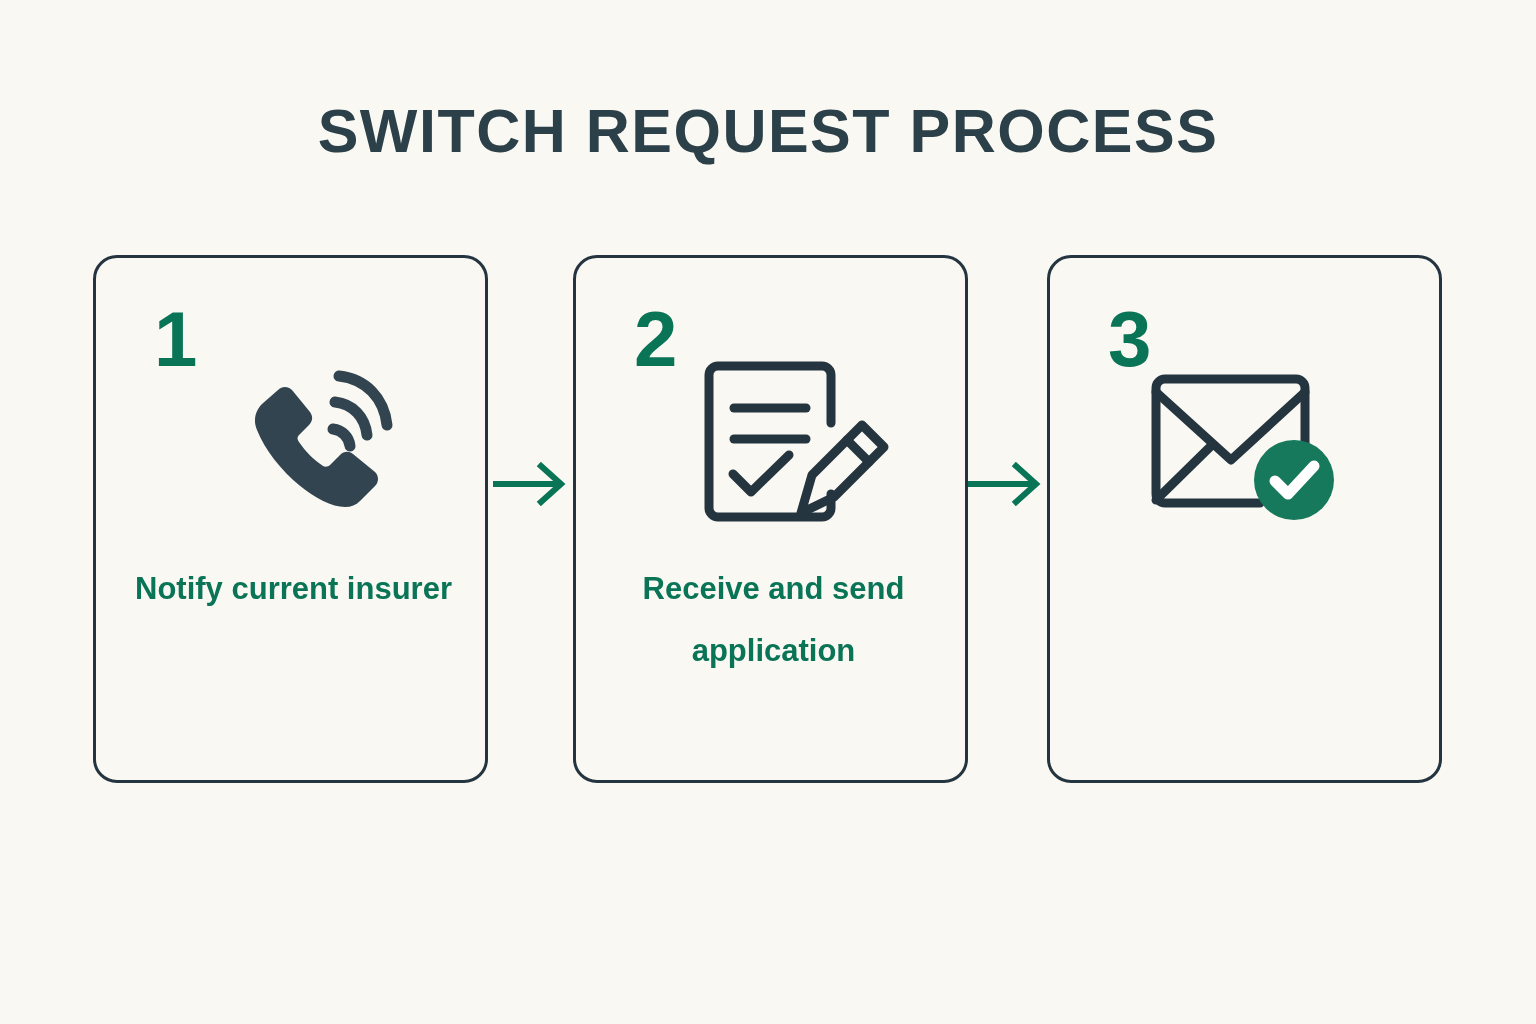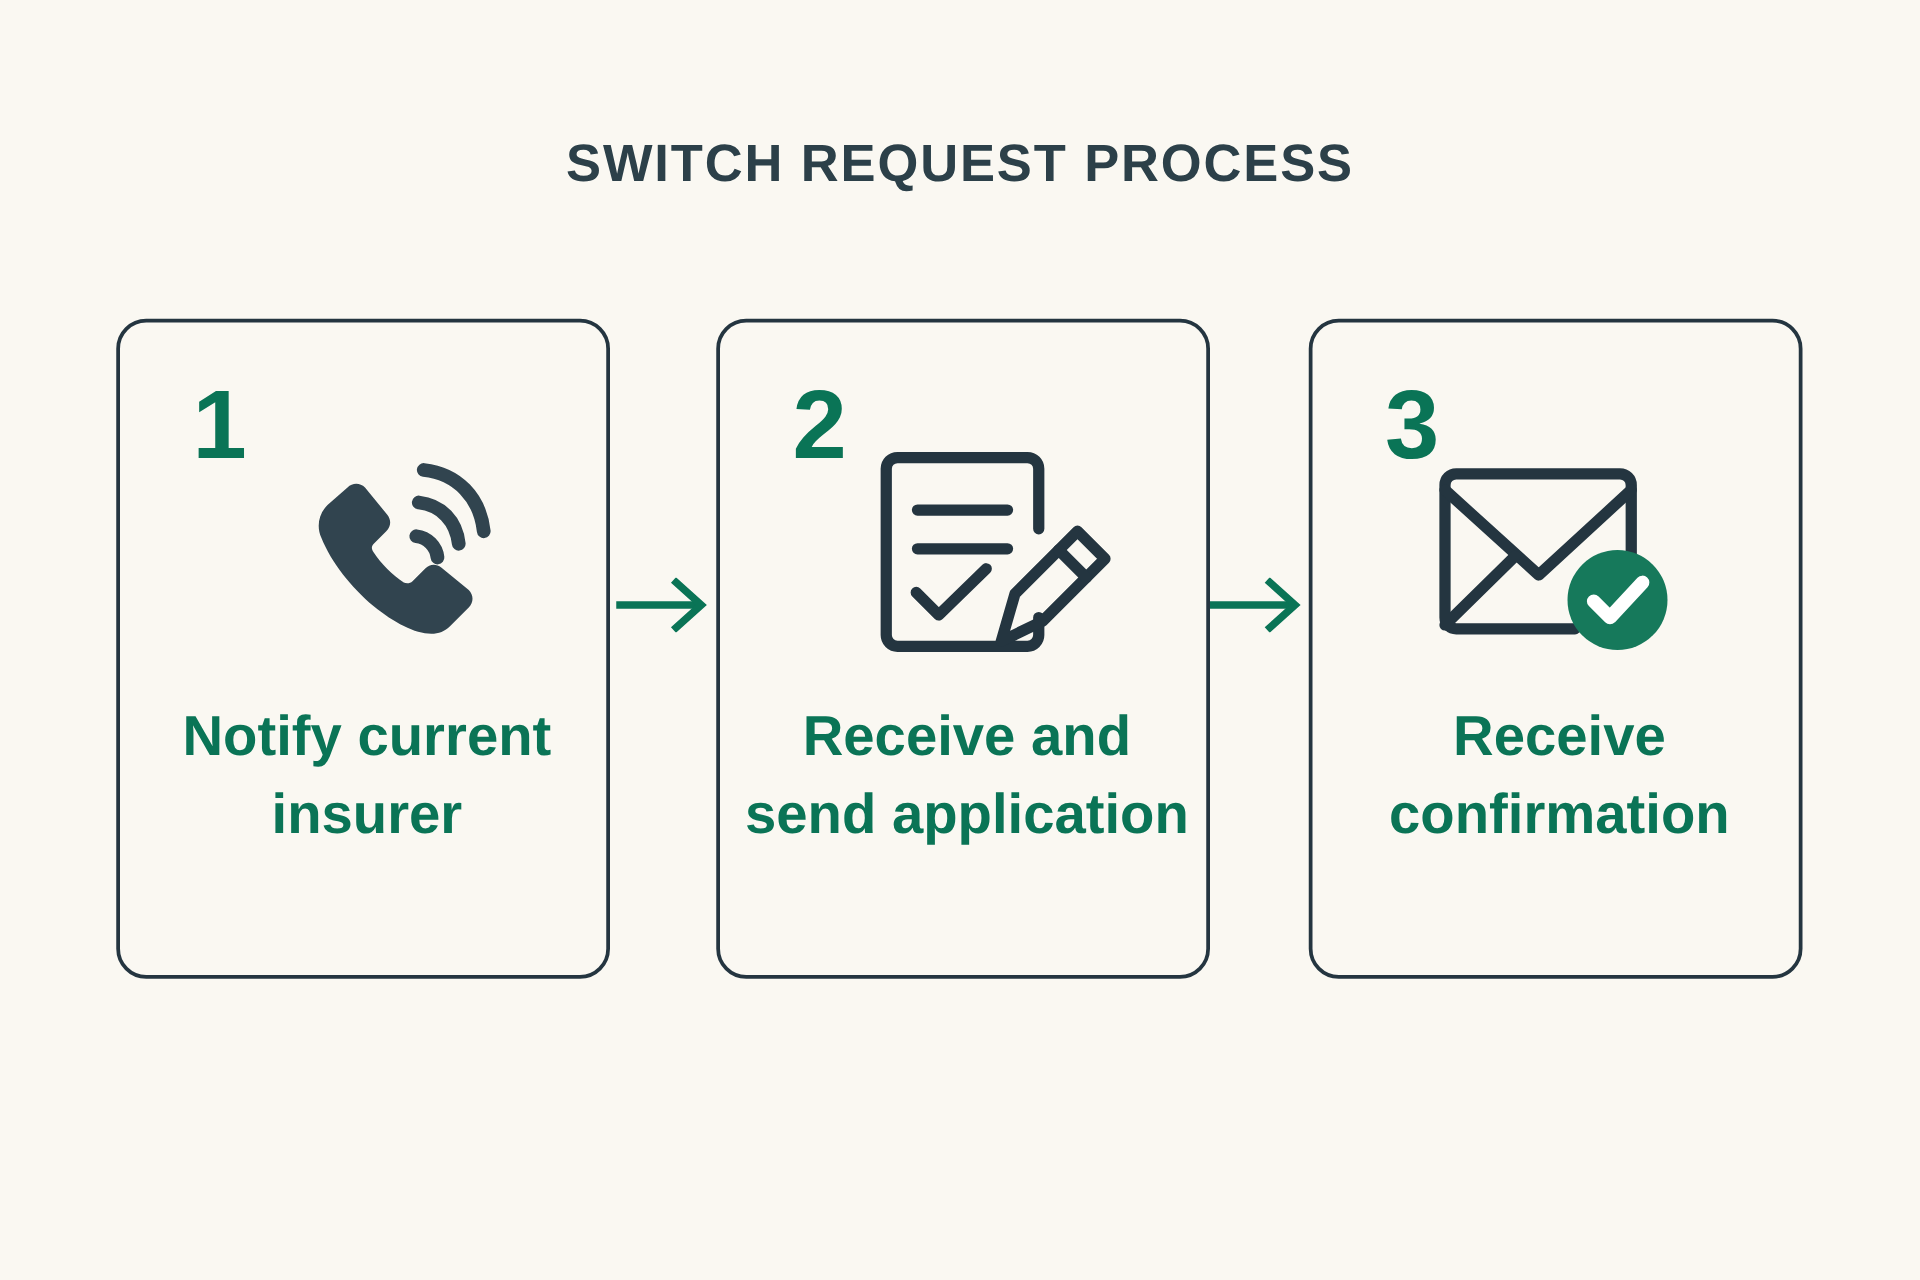--- a/index.html
+++ b/index.html
@@ -20,21 +20,21 @@
     background: #FAF8F2;
   }
 
   
   .page-title {
     position: absolute;
     top: 95px;
     left: 0;
     width: 1536px;
     text-align: center;
-    font-size: 42px;
+    font-size: 61px;
     line-height: 72px;
     font-weight: 700;
     letter-spacing: 1.5px;
     color: #2C4049;
     font-family: "Liberation Sans", sans-serif;
     white-space: nowrap;
   }
 
   
   .steps-row {
@@ -81,21 +81,21 @@
     justify-content: center;
   }
   .icon-wrap.shift-right { padding-left: 40px; box-sizing: border-box; }
 
   .step-label {
     position: absolute;
     top: 300px;
     left: 12px;
     width: 371px;
     text-align: center;
-    font-size: 45px;
+    font-size: 31px;
     line-height: 62px;
     font-weight: 700;
     color: #0A7456;
     font-family: "Liberation Sans", sans-serif;
   }
 
   
   .flow-arrow {
     position: absolute;
     top: 207px;
@@ -194,17 +194,16 @@
             <polyline points="8,24 83,92 157,24"></polyline>
 
             <line x1="8" y1="132" x2="64" y2="77"></line>
           </g>
 
           <circle cx="146" cy="112" r="40" fill="#16795B"></circle>
           <polyline points="127,113 140,126 166,98" fill="none" stroke="#FFFFFF" stroke-width="11" stroke-linecap="round" stroke-linejoin="round"></polyline>
         </svg>
       </div>
 
-      <div class="step-label">Receive confirmation</div>
     </div>
 
   </div>
 </div>
 
 </body></html>

